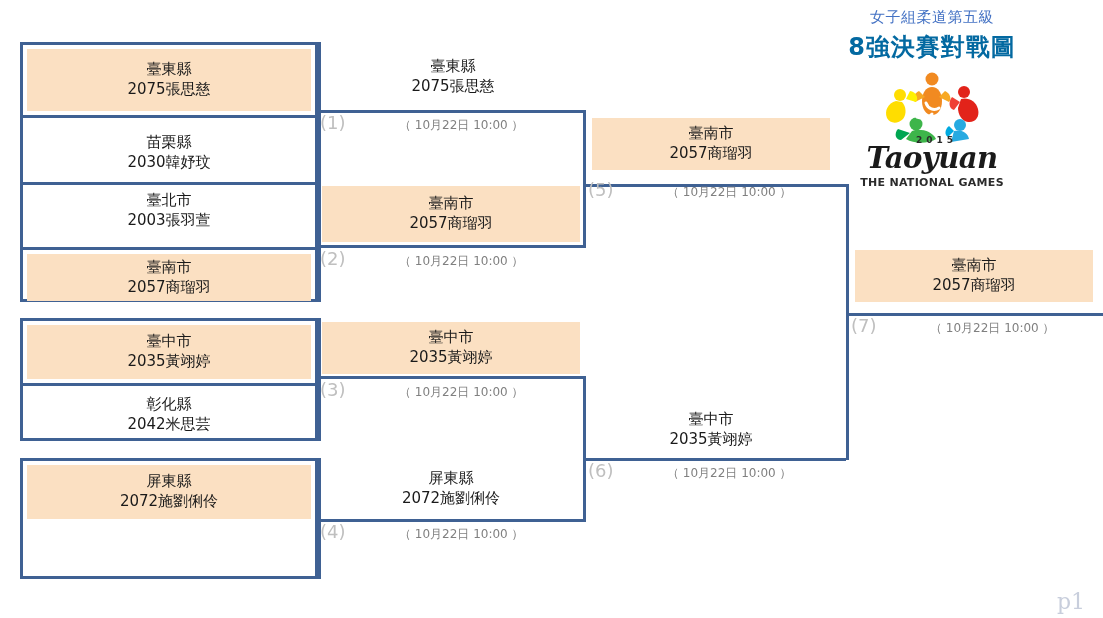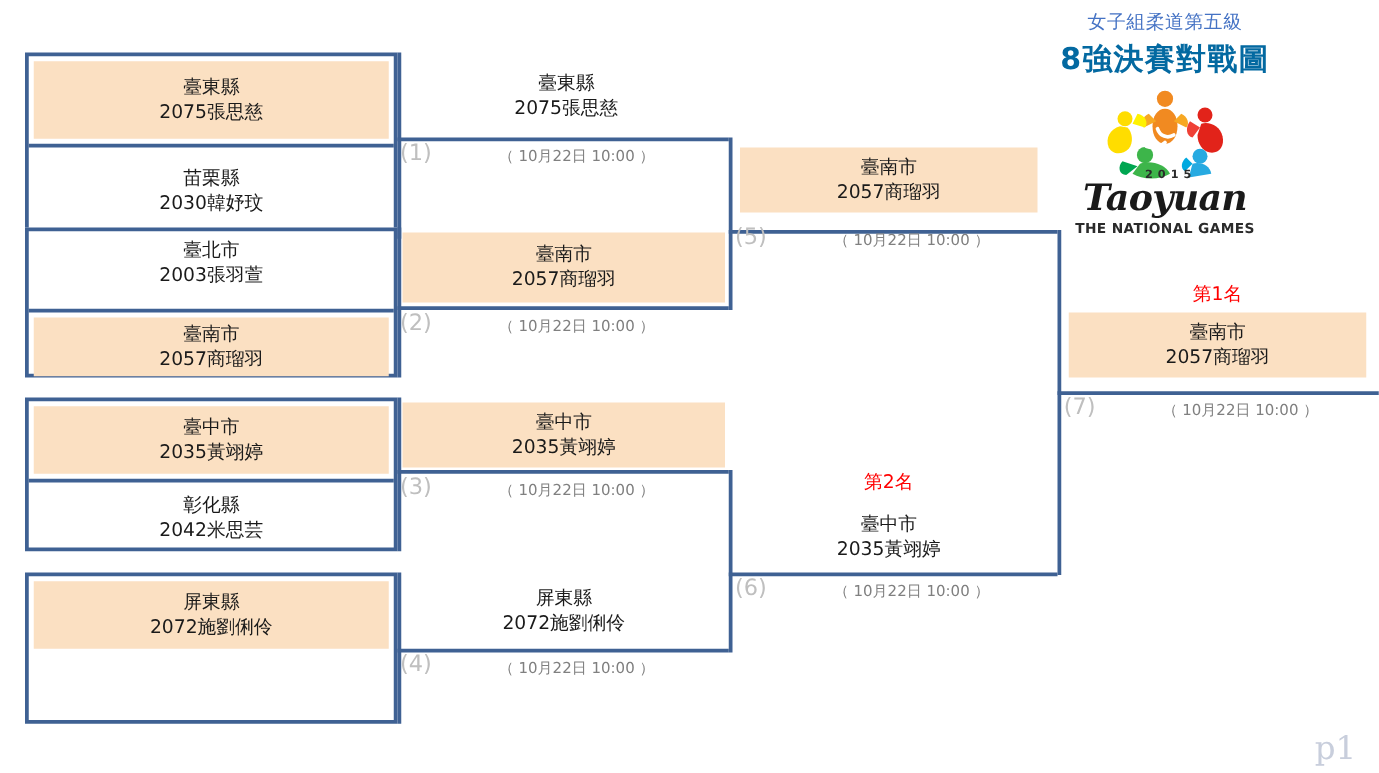--- a/index.html
+++ b/index.html
@@ -90,21 +90,21 @@
   }
   .logo-sub{
     position:absolute;left:0;top:107px;width:152px;text-align:center;
     font-size:11px;font-weight:bold;color:#2b2b2b;letter-spacing:.3px;
   }
 
   
   #pageno{
     position:absolute;right:18px;bottom:4px;
     font-family:"DejaVu Serif","Liberation Serif",serif;
-    font-size:26px;color:#C8CEDC;
+    font-size:22px;color:#C8CEDC;
   }
 </style>
 </head>
 <body>
 
 <div id="root">
 
   <div id="header">
     <div id="subtitle">女子組柔道第五級</div>
     <div id="title">8強決賽對戰圖</div>
@@ -236,26 +236,24 @@
 
   <div class="winner fill" style="left:592px;top:118px;width:238px;height:52px;">
     <span class="team-region">臺南市</span>
     <span class="team-athlete">2057商瑠羽</span>
   </div>
 
   <div class="winner" style="left:592px;top:408px;width:238px;height:44px;">
     <span class="team-region">臺中市</span>
     <span class="team-athlete">2035黃翊婷</span>
   </div>
-  <div class="rank" style="left:592px;top:376px;width:238px;">第2名</div>
 
   <div class="conn conn-v" style="left:846px;top:184px;height:276px;"></div>
   <div class="conn conn-h" style="left:846px;top:313px;width:257px;"></div>
 
-  <div class="rank" style="left:855px;top:226px;width:238px;">第1名</div>
   <div class="winner fill" style="left:855px;top:250px;width:238px;height:52px;">
     <span class="team-region">臺南市</span>
     <span class="team-athlete">2057商瑠羽</span>
   </div>
 
   <div class="matchno" style="left:320px;top:112px;">(1)</div>
   <div class="matchdate" style="left:399px;top:117px;">（ 10月22日 10:00 ）</div>
 
   <div class="matchno" style="left:320px;top:248px;">(2)</div>
   <div class="matchdate" style="left:399px;top:253px;">（ 10月22日 10:00 ）</div>

